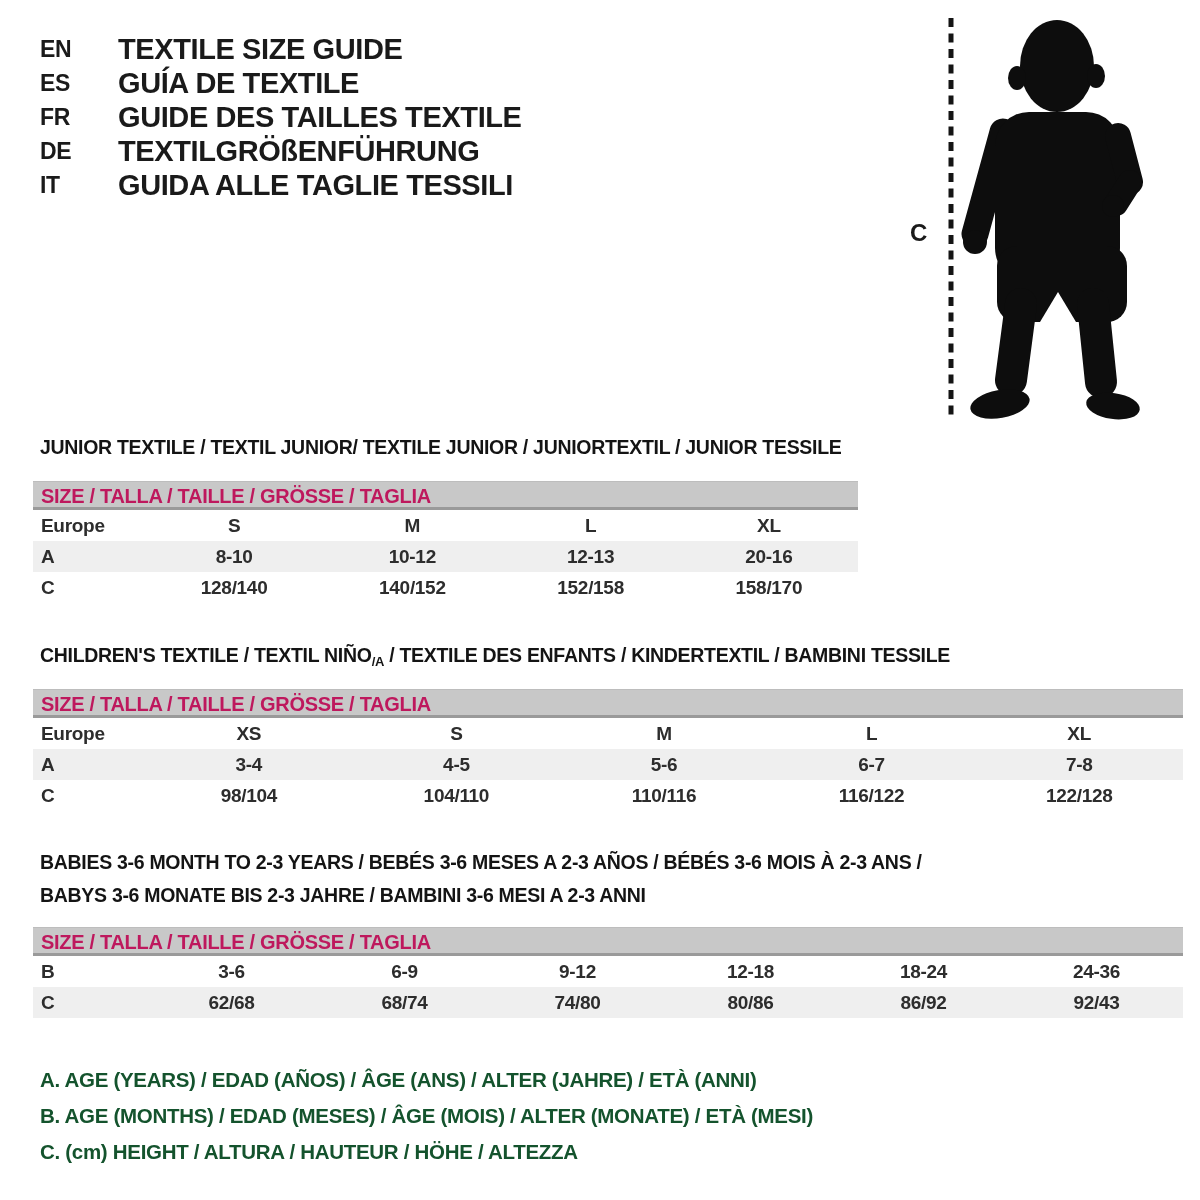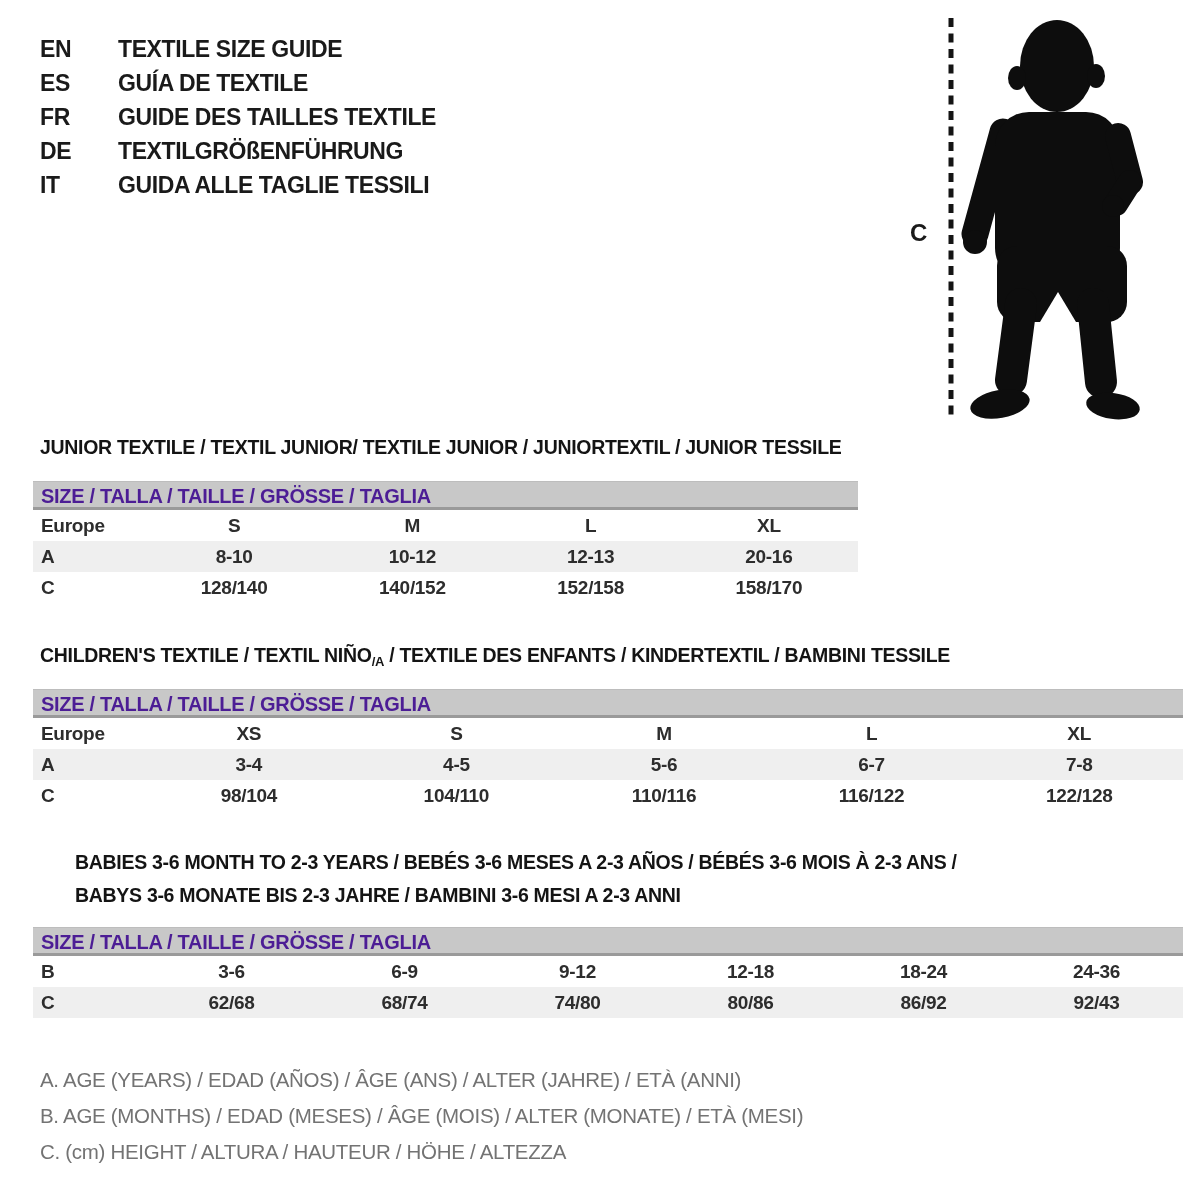--- a/index.html
+++ b/index.html
@@ -4,46 +4,46 @@
 <style>
   html,body{margin:0;padding:0;background:#fff;}
   .page{
     position:relative;width:1200px;height:1200px;background:#ffffff;overflow:hidden;
     font-family:"Liberation Sans",sans-serif;color:#1a1a1a;
   }
   
   .lang-block{position:absolute;left:40px;top:32px;}
   .lang-row{display:flex;height:34px;align-items:center;}
   .lang-code{width:78px;font-size:23px;font-weight:700;letter-spacing:-0.4px;}
-  .lang-label{font-size:23px;font-weight:700;letter-spacing:-0.4px;white-space:nowrap;}
+  .lang-label{font-size:29px;font-weight:700;letter-spacing:-0.4px;white-space:nowrap;}
   
   .figure-svg{position:absolute;left:900px;top:14px;}
   .figure-c{position:absolute;left:910px;top:219px;font-size:24px;font-weight:700;}
   
   .sec-title{position:absolute;left:40px;font-size:19.5px;font-weight:700;letter-spacing:-0.3px;white-space:nowrap;color:#141414;}
   .sub-a{font-size:13px;vertical-align:-4px;font-weight:700;}
-  .two-line{line-height:33px;margin-left:35px;}
+  .two-line{line-height:33px;}
   
   .size-table{position:absolute;left:33px;}
   .t-narrow{width:825px;}
   .t-wide{width:1150px;}
   .size-bar{
     height:29px;line-height:29px;background:#c8c8c8;border-bottom:3px solid #9a9a9a;border-top:1px solid #bdbdbd;
-    font-size:20px;font-weight:700;color:#4c1d95;padding-left:8px;box-sizing:border-box;letter-spacing:-0.3px;
+    font-size:20px;font-weight:700;color:#be185d;padding-left:8px;box-sizing:border-box;letter-spacing:-0.3px;
   }
   .t-row{display:grid;height:31px;align-items:center;font-size:19px;font-weight:700;color:#2d2d2d;letter-spacing:-0.3px;}
   .cols-5{grid-template-columns:112px repeat(4,1fr);}
   .cols-6{grid-template-columns:112px repeat(5,1fr);}
   .cols-7{grid-template-columns:112px repeat(6,1fr);}
   .t-row .lbl{padding-left:8px;text-align:left;font-weight:700;}
   .t-row .val{text-align:center;}
   .row-shaded{background:#efefef;}
   
   .legend{position:absolute;left:40px;top:1062px;}
-  .legend-line{height:36px;line-height:36px;font-size:20.5px;font-weight:400;letter-spacing:-0.3px;white-space:nowrap;color:#737373;}
+  .legend-line{height:36px;line-height:36px;font-size:20.5px;font-weight:700;letter-spacing:-0.3px;white-space:nowrap;color:#14532d;}
 </style>
 </head>
 <body>
 
 <div class="page">
 
   <div class="lang-block">
     <div class="lang-row">
       <span class="lang-code">EN</span>
       <span class="lang-label">TEXTILE SIZE GUIDE</span>

